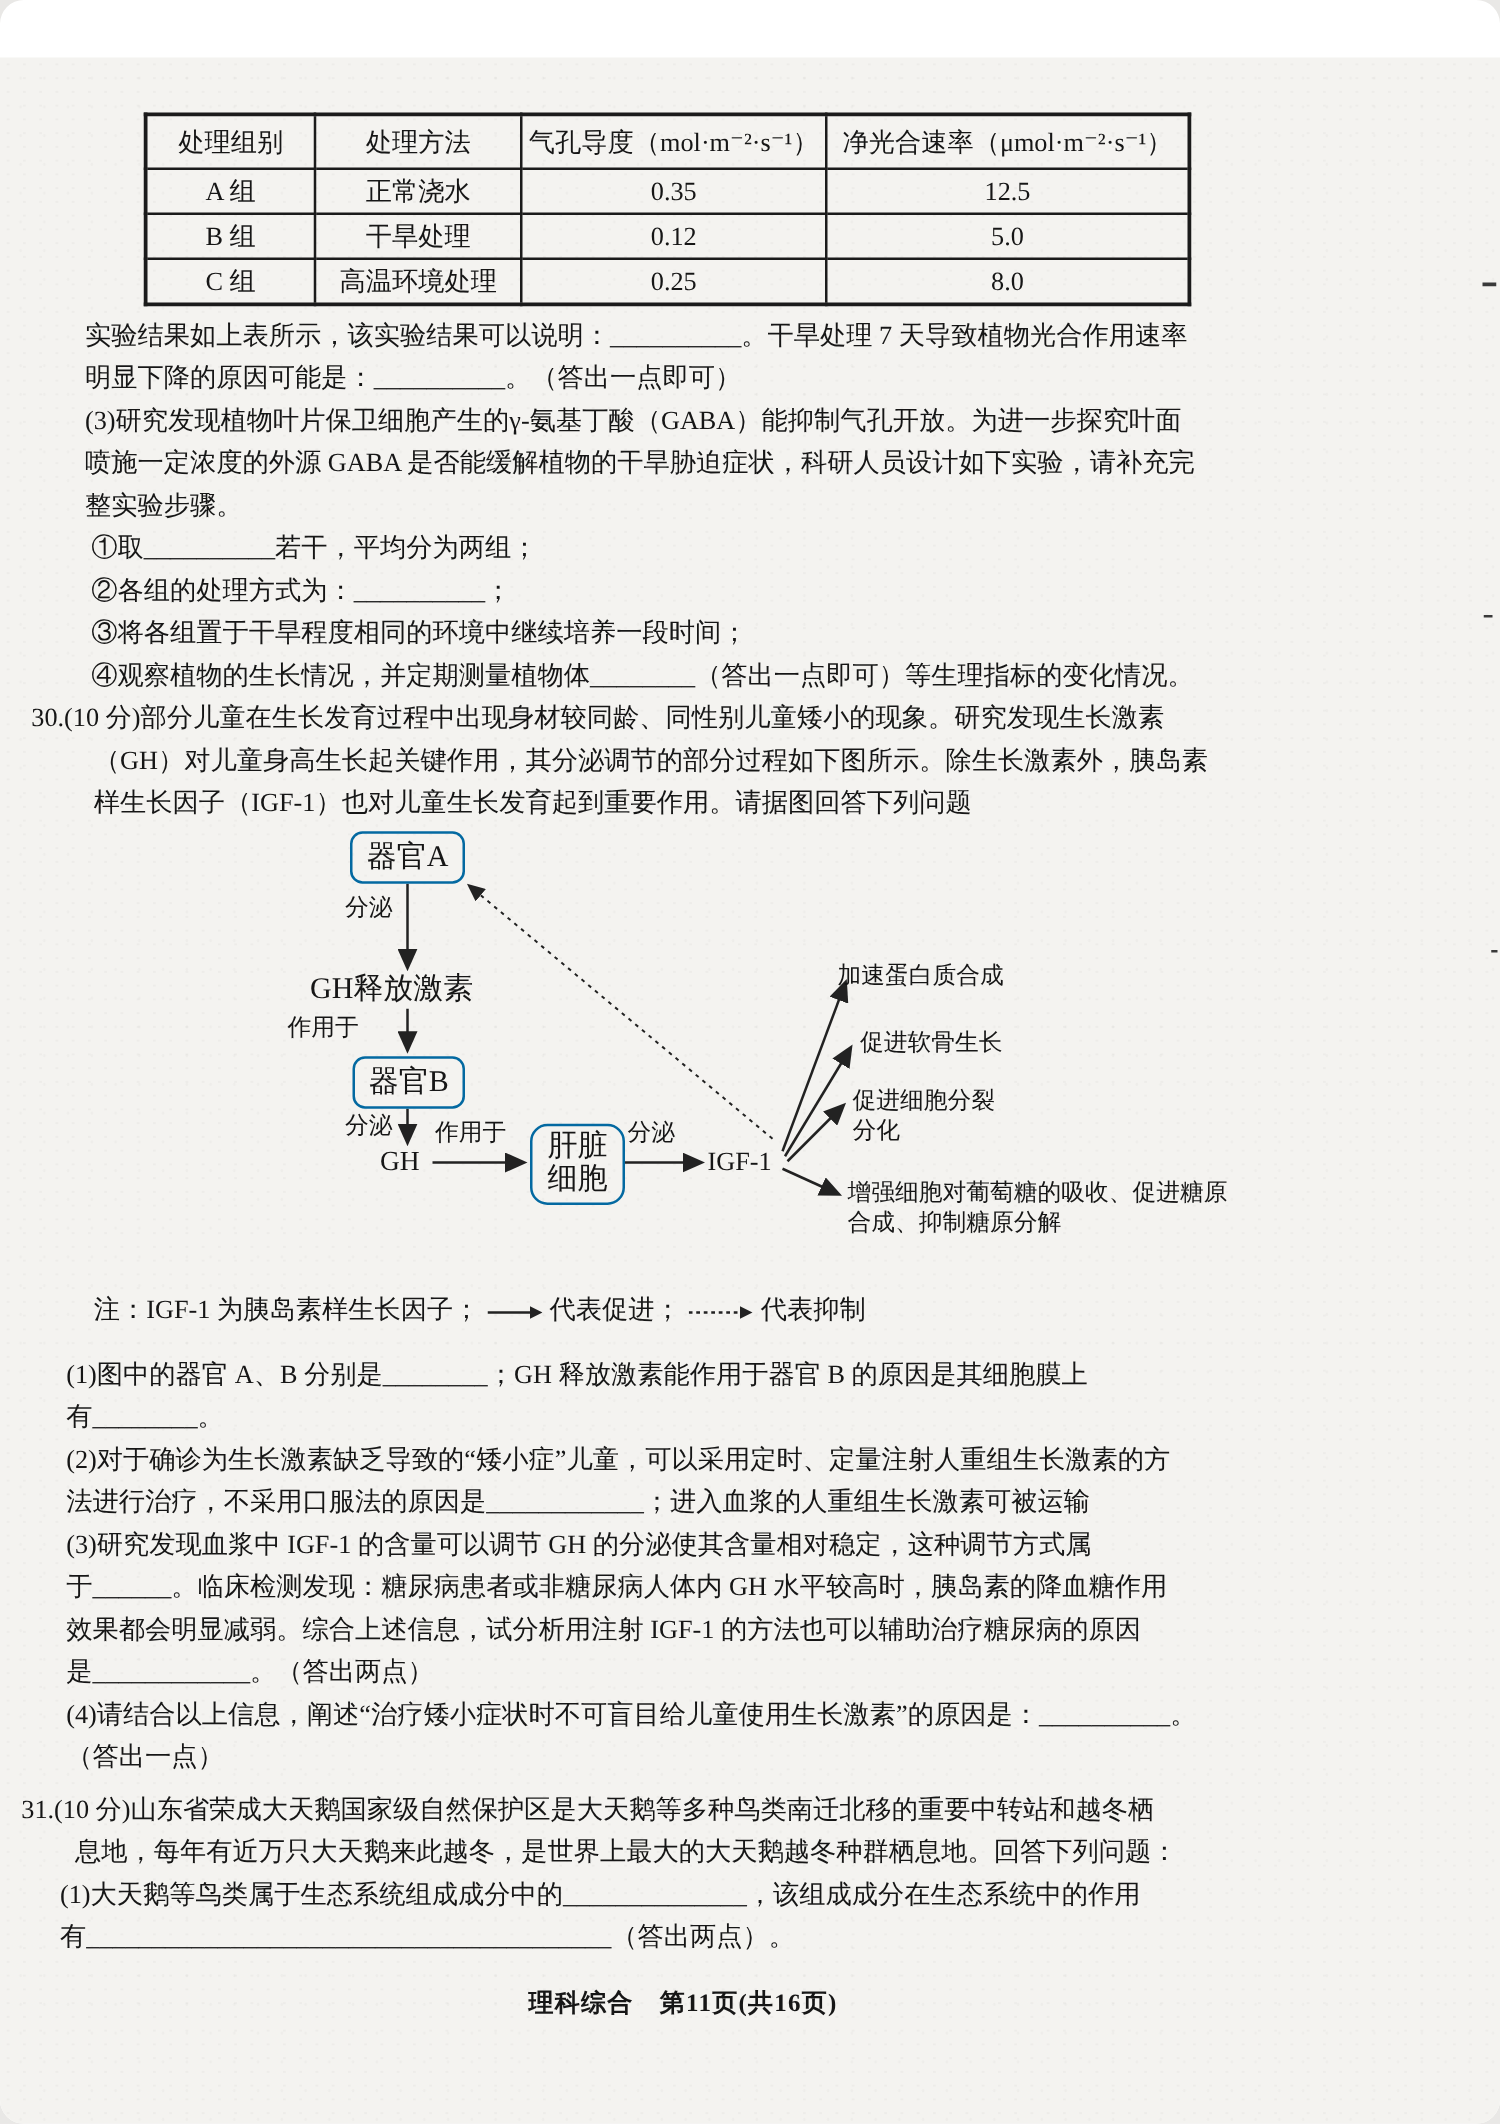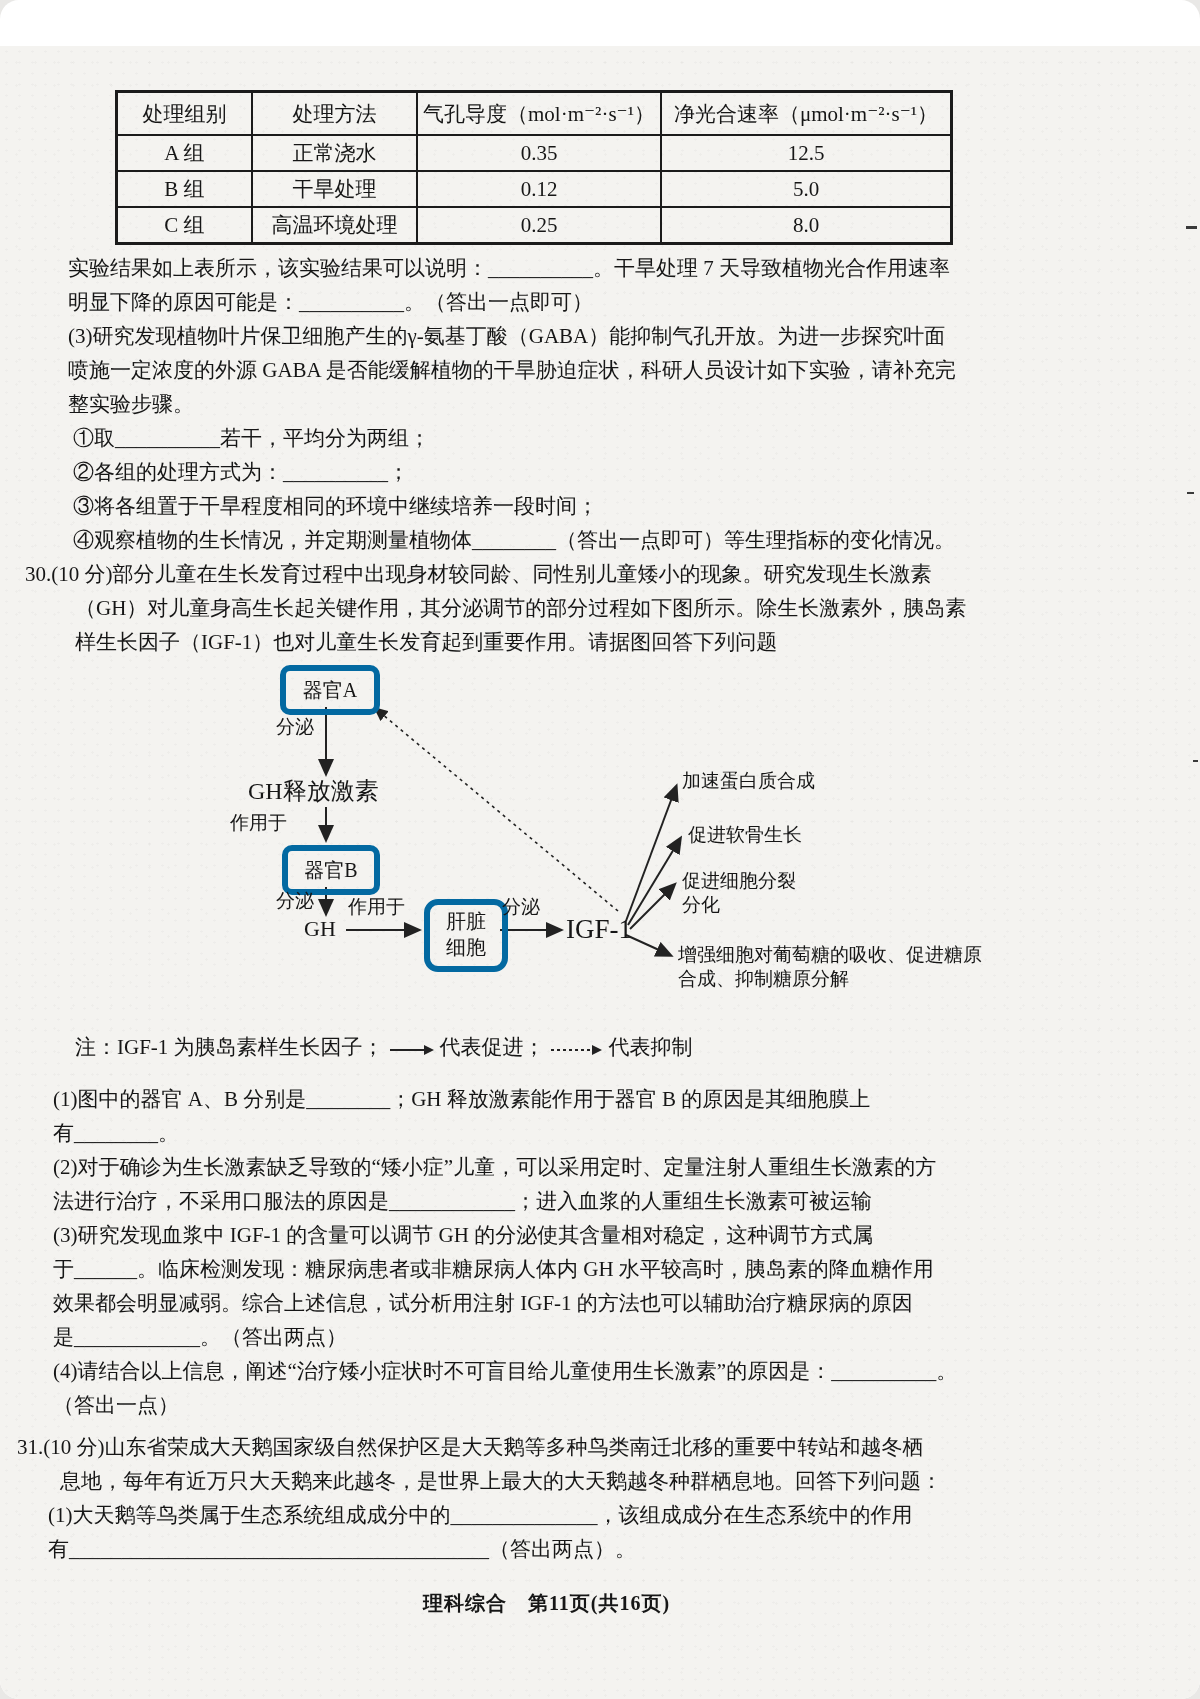--- a/index.html
+++ b/index.html
@@ -47,36 +47,36 @@
   .q31s{margin-left:23px;}
   .hang31{margin-left:-8px;}
   .note-line{margin-top:26px;margin-left:50px;}
   .qblock{margin-top:16px;}
   .q31block{margin-top:8px;}
   .tbl-gap{margin-top:6px;}
   
   .diagram{position:relative;height:345px;margin-left:205px;font-size:19px;line-height:24px;}
   .dsvg{position:absolute;left:0;top:0;}
   .dbox{
-    position:absolute;border:6px solid #0369a1;border-radius:10px;
-    text-align:center;font-size:20px;background:rgba(255,255,255,0.0);
+    position:absolute;border:2px solid #0369a1;border-radius:10px;
+    text-align:center;font-size:24px;background:rgba(255,255,255,0.0);
   }
   .boxA{left:50px;top:6px;width:88px;height:38px;line-height:38px;}
   .boxB{left:52px;top:186px;width:86px;height:38px;line-height:38px;text-align:center;}
   .boxLiver{left:194px;top:240px;width:72px;height:58px;line-height:26px;padding-top:3px;border-radius:14px;}
   .dlabel{position:absolute;white-space:nowrap;}
   .lb-secrete1{left:46px;top:56px;}
   .lb-ghrh{left:18px;top:120px;font-size:24px;text-align:right;}
   .lb-acts1{left:0px;top:152px;}
   .lb-secrete2{left:46px;top:230px;}
   .lb-gh{left:74px;top:258px;font-size:22px;}
   .lb-acts2{left:118px;top:236px;}
   .lb-secrete3{left:272px;top:236px;}
-  .lb-igf1{left:336px;top:258px;font-size:27px;}
-  .lb-e1{left:452px;top:110px;}
+  .lb-igf1{left:336px;top:258px;font-size:21px;}
+  .lb-e1{left:440px;top:110px;}
   .lb-e2{left:458px;top:164px;}
   .lb-e3{left:452px;top:210px;}
   .lb-e4{left:448px;top:284px;}
   .dlabel span{display:block;}
   
   .ic-arrow{display:inline-block;vertical-align:middle;margin:0 6px;}
   
   .footer{margin-top:20px;text-align:center;font-size:20px;font-weight:bold;letter-spacing:1px;transform:translateX(-38px);}
   .artifact{position:absolute;background:#3a3a3a;}
   .a1{right:3px;top:226px;width:11px;height:3px;}

